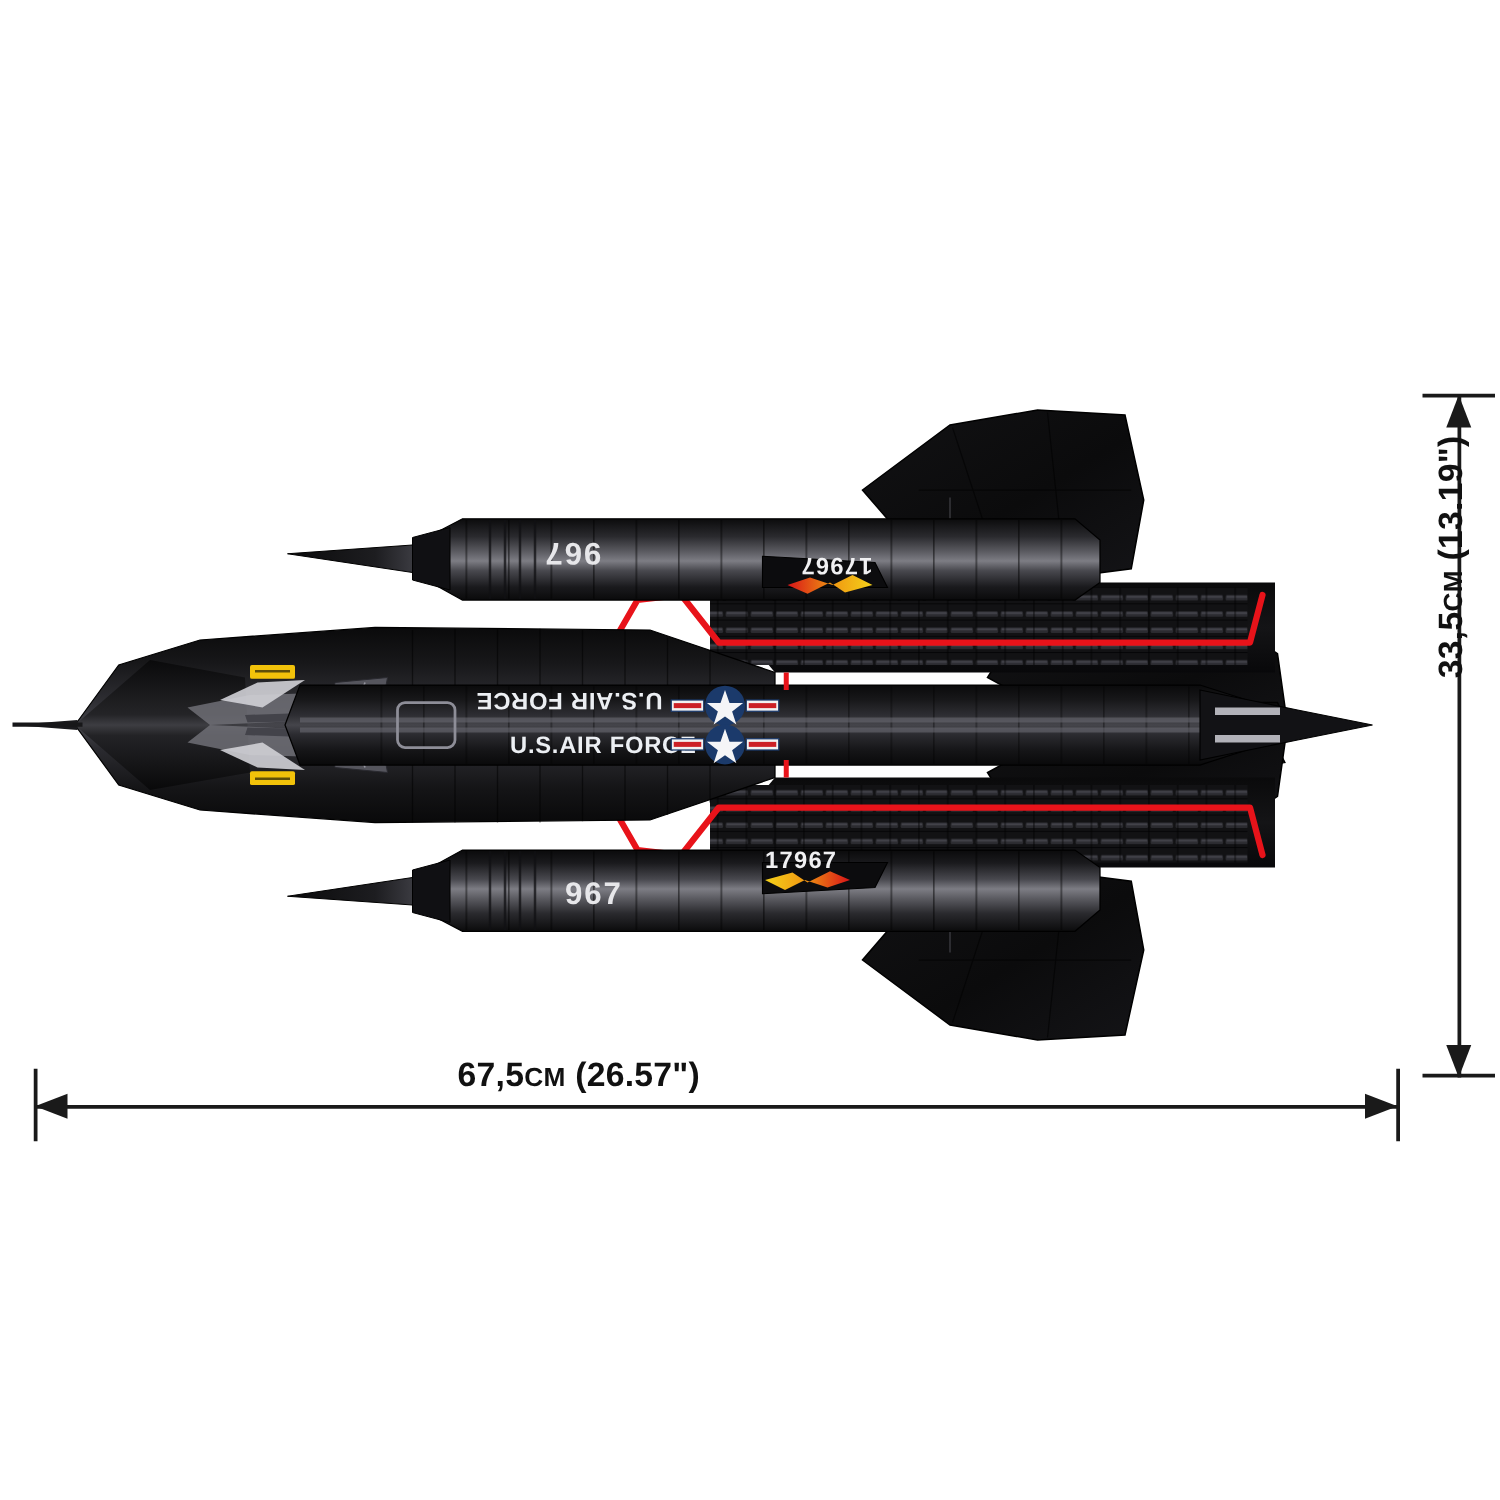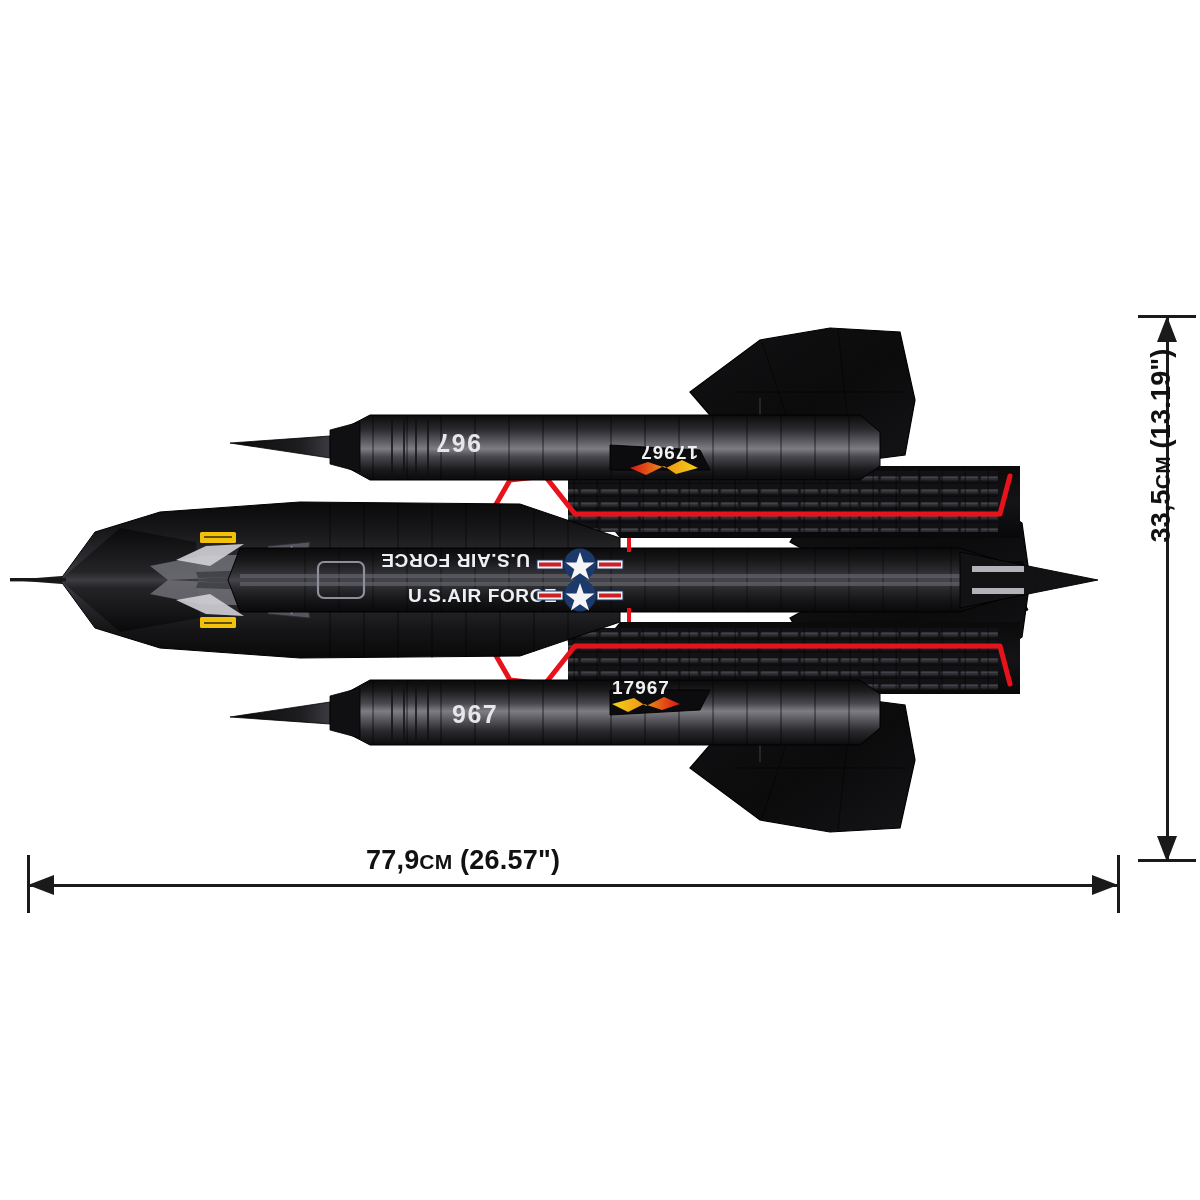--- a/index.html
+++ b/index.html
@@ -344,21 +344,21 @@
     <rect x="627" y="258" width="4" height="14" fill="#e8131a"></rect>
     <rect x="627" y="328" width="4" height="14" fill="#e8131a"></rect>
   </svg>
 
   <div class="dim-tick tick-left"></div>
   <div class="dim-tick tick-right"></div>
   <div class="dim-line dim-h-line"></div>
   <div class="arrow arrow-left"></div>
   <div class="arrow arrow-right"></div>
   <div class="dim-label dim-label-h">
-    <span>77,9</span><span class="unit">CM</span><span> (26.57")</span>
+    <span>67,5</span><span class="unit">CM</span><span> (26.57")</span>
   </div>
 
   <div class="dim-tick tick-top"></div>
   <div class="dim-tick tick-bot"></div>
   <div class="dim-line dim-v-line"></div>
   <div class="arrow arrow-up"></div>
   <div class="arrow arrow-down"></div>
   <div class="dim-label dim-label-v">
     <span>33,5</span><span class="unit">CM</span><span> (13.19")</span>
   </div>

